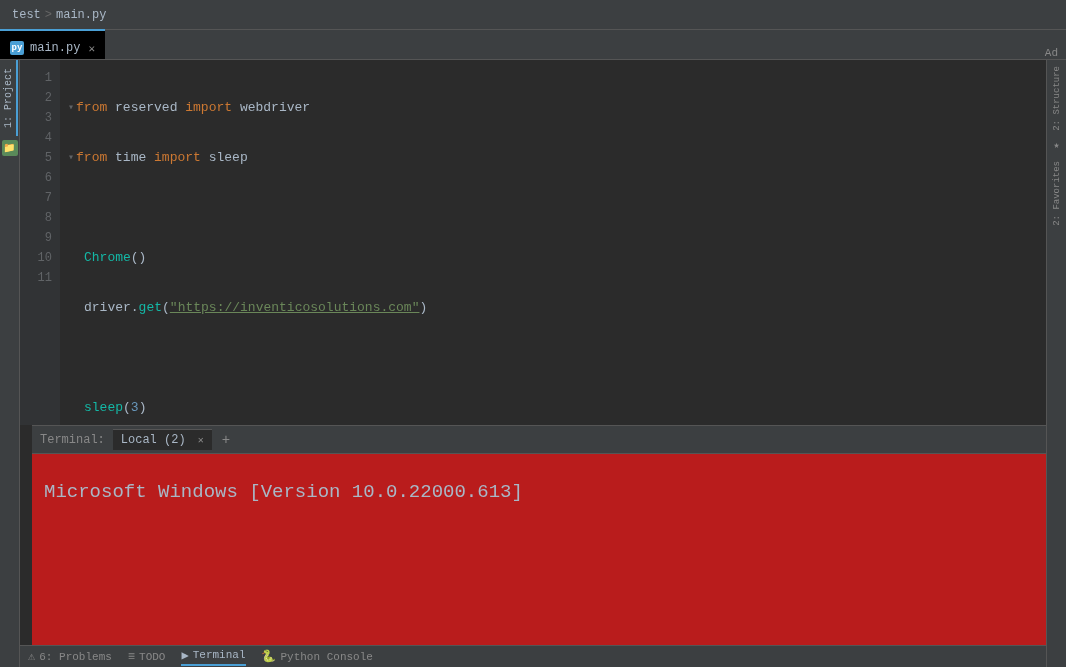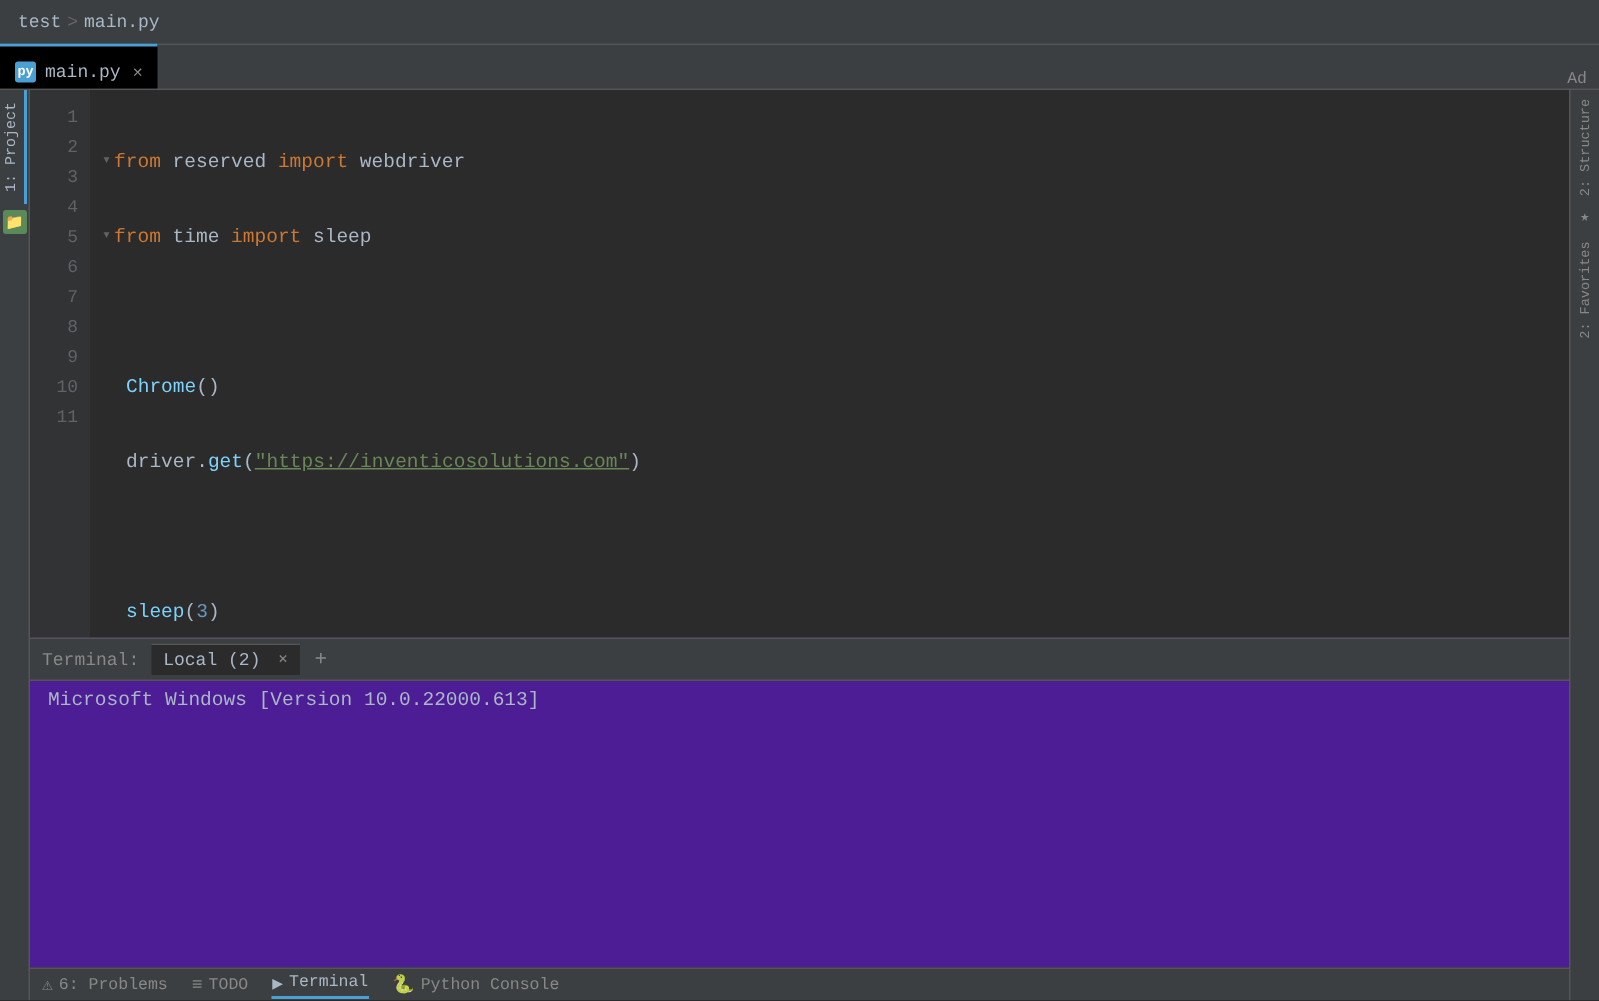--- a/index.html
+++ b/index.html
@@ -147,32 +147,33 @@
     }
     .fold-icon {
       color: #606366;
       font-size: 10px;
       margin-right: 2px;
       cursor: pointer;
     }
 
     
     .kw { color: #cc7832; font-weight: normal; }
-    .func { color: #7dd3fc; text-align: right; }
+    .func { color: #14b8a6; text-align: right; }
     .str-link { color: #6a8759; text-decoration: underline; }
     .num { color: #6897bb; }
 
     
     .terminal-section {
       height: 220px;
-      background: #4c1d95;
+      background: #b91c1c;
       display: flex;
       flex-direction: column;
       border-top: 1px solid #555;
       flex-shrink: 0;
+      margin-left: 12px;
     }
     .terminal-tab-bar {
       background: #3c3f41;
       display: flex;
       align-items: center;
       height: 28px;
       border-bottom: 1px solid #555;
       padding-left: 8px;
       gap: 4px;
     }
@@ -196,23 +197,23 @@
       font-size: 10px;
     }
     .add-tab-btn {
       color: #888;
       font-size: 14px;
       cursor: pointer;
       padding: 2px 6px;
     }
     .terminal-content {
       flex: 1;
-      padding: 3px 12px;
-      color: #a9b7c6;
-      font-size: 13px;
+      padding: 24px 12px;
+      color: #a9b7c6;
+      font-size: 19px;
       line-height: 1.5;
       overflow-y: auto;
     }
     .cursor-block {
       display: inline-block;
       width: 7px;
       height: 13px;
       background: #a9b7c6;
       vertical-align: middle;
       animation: blink 1s step-end infinite;

